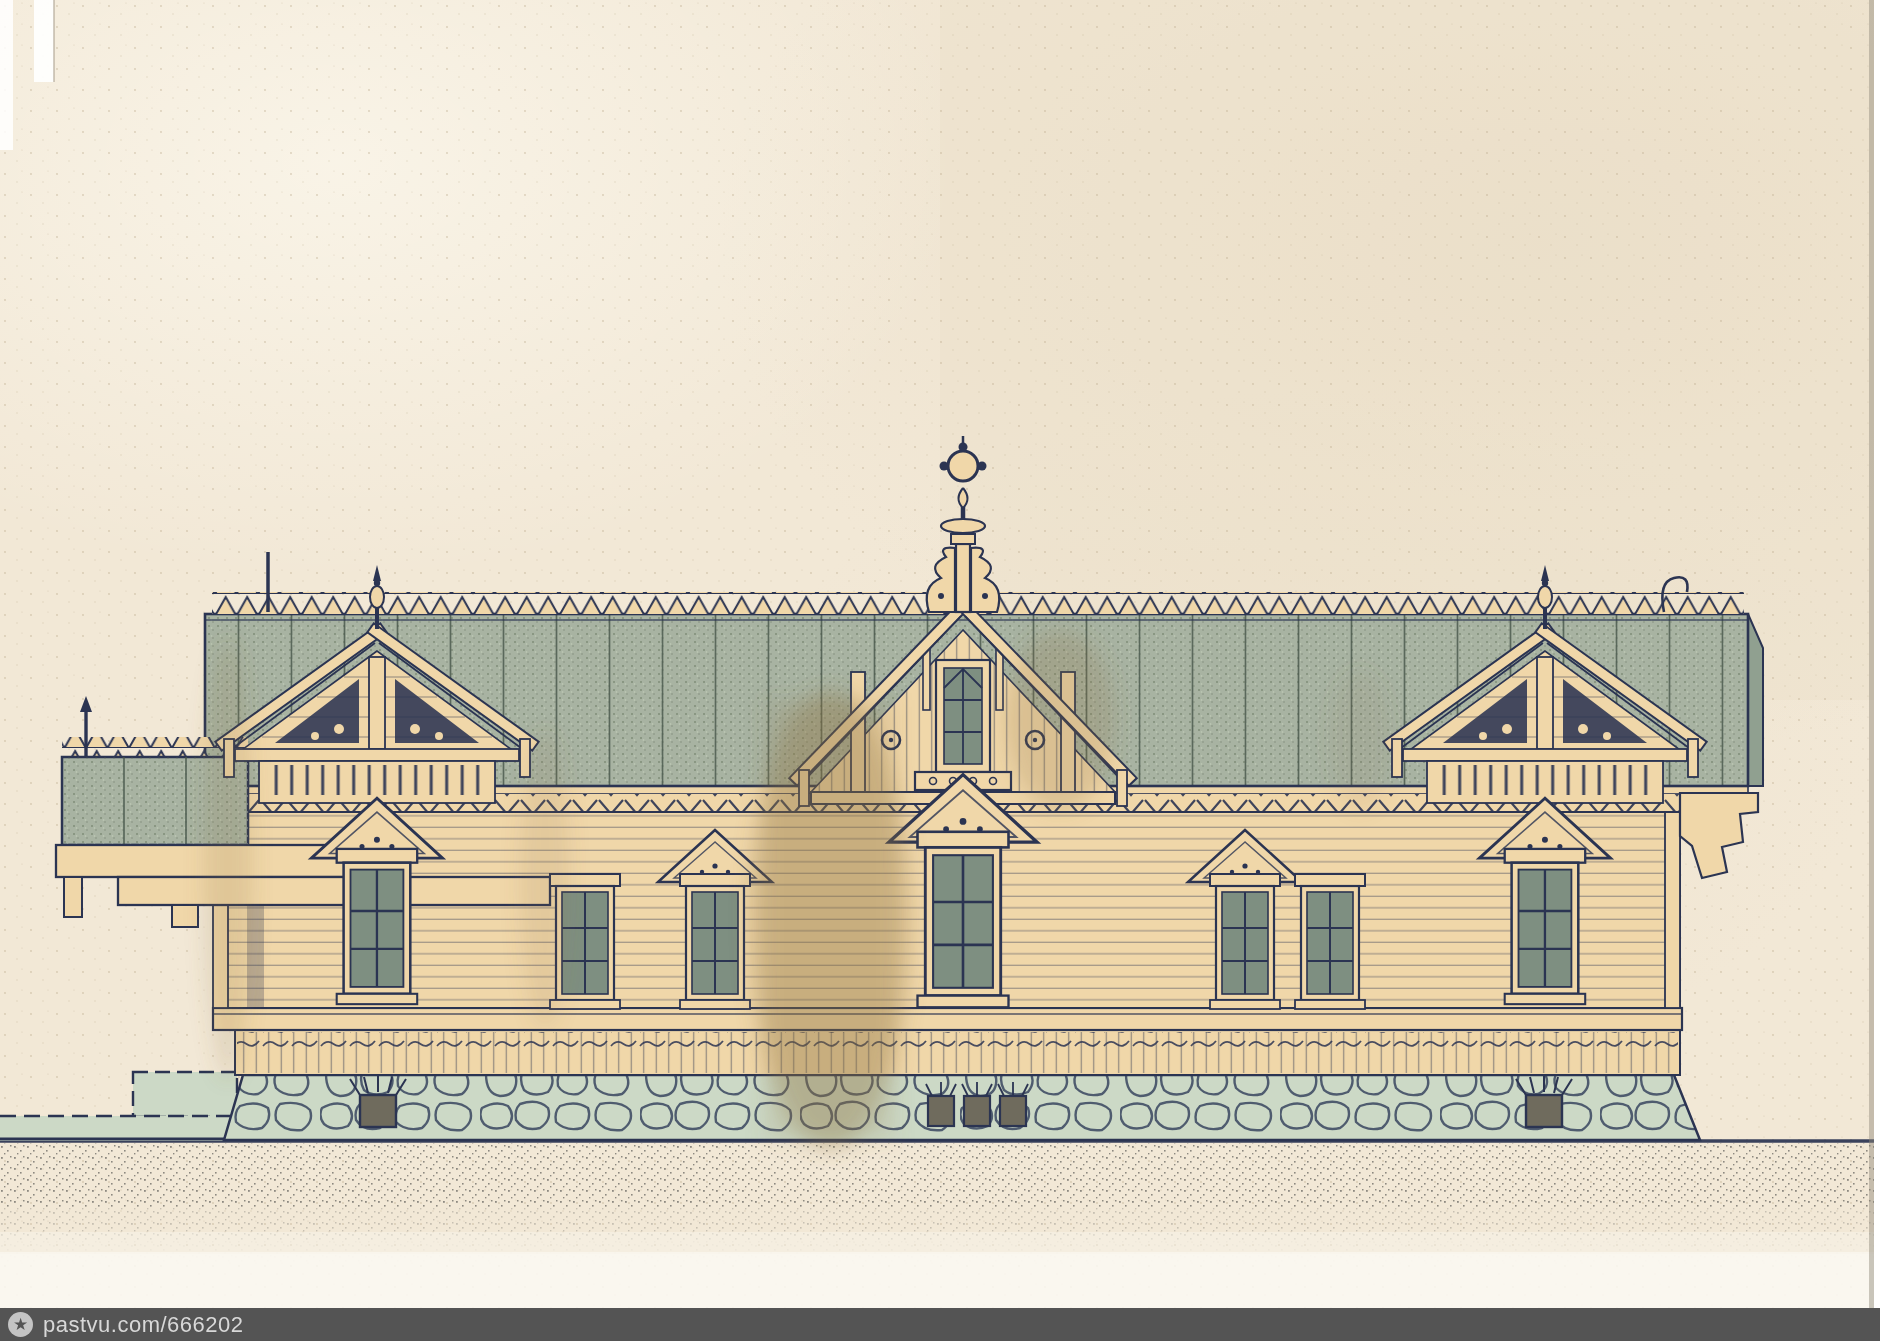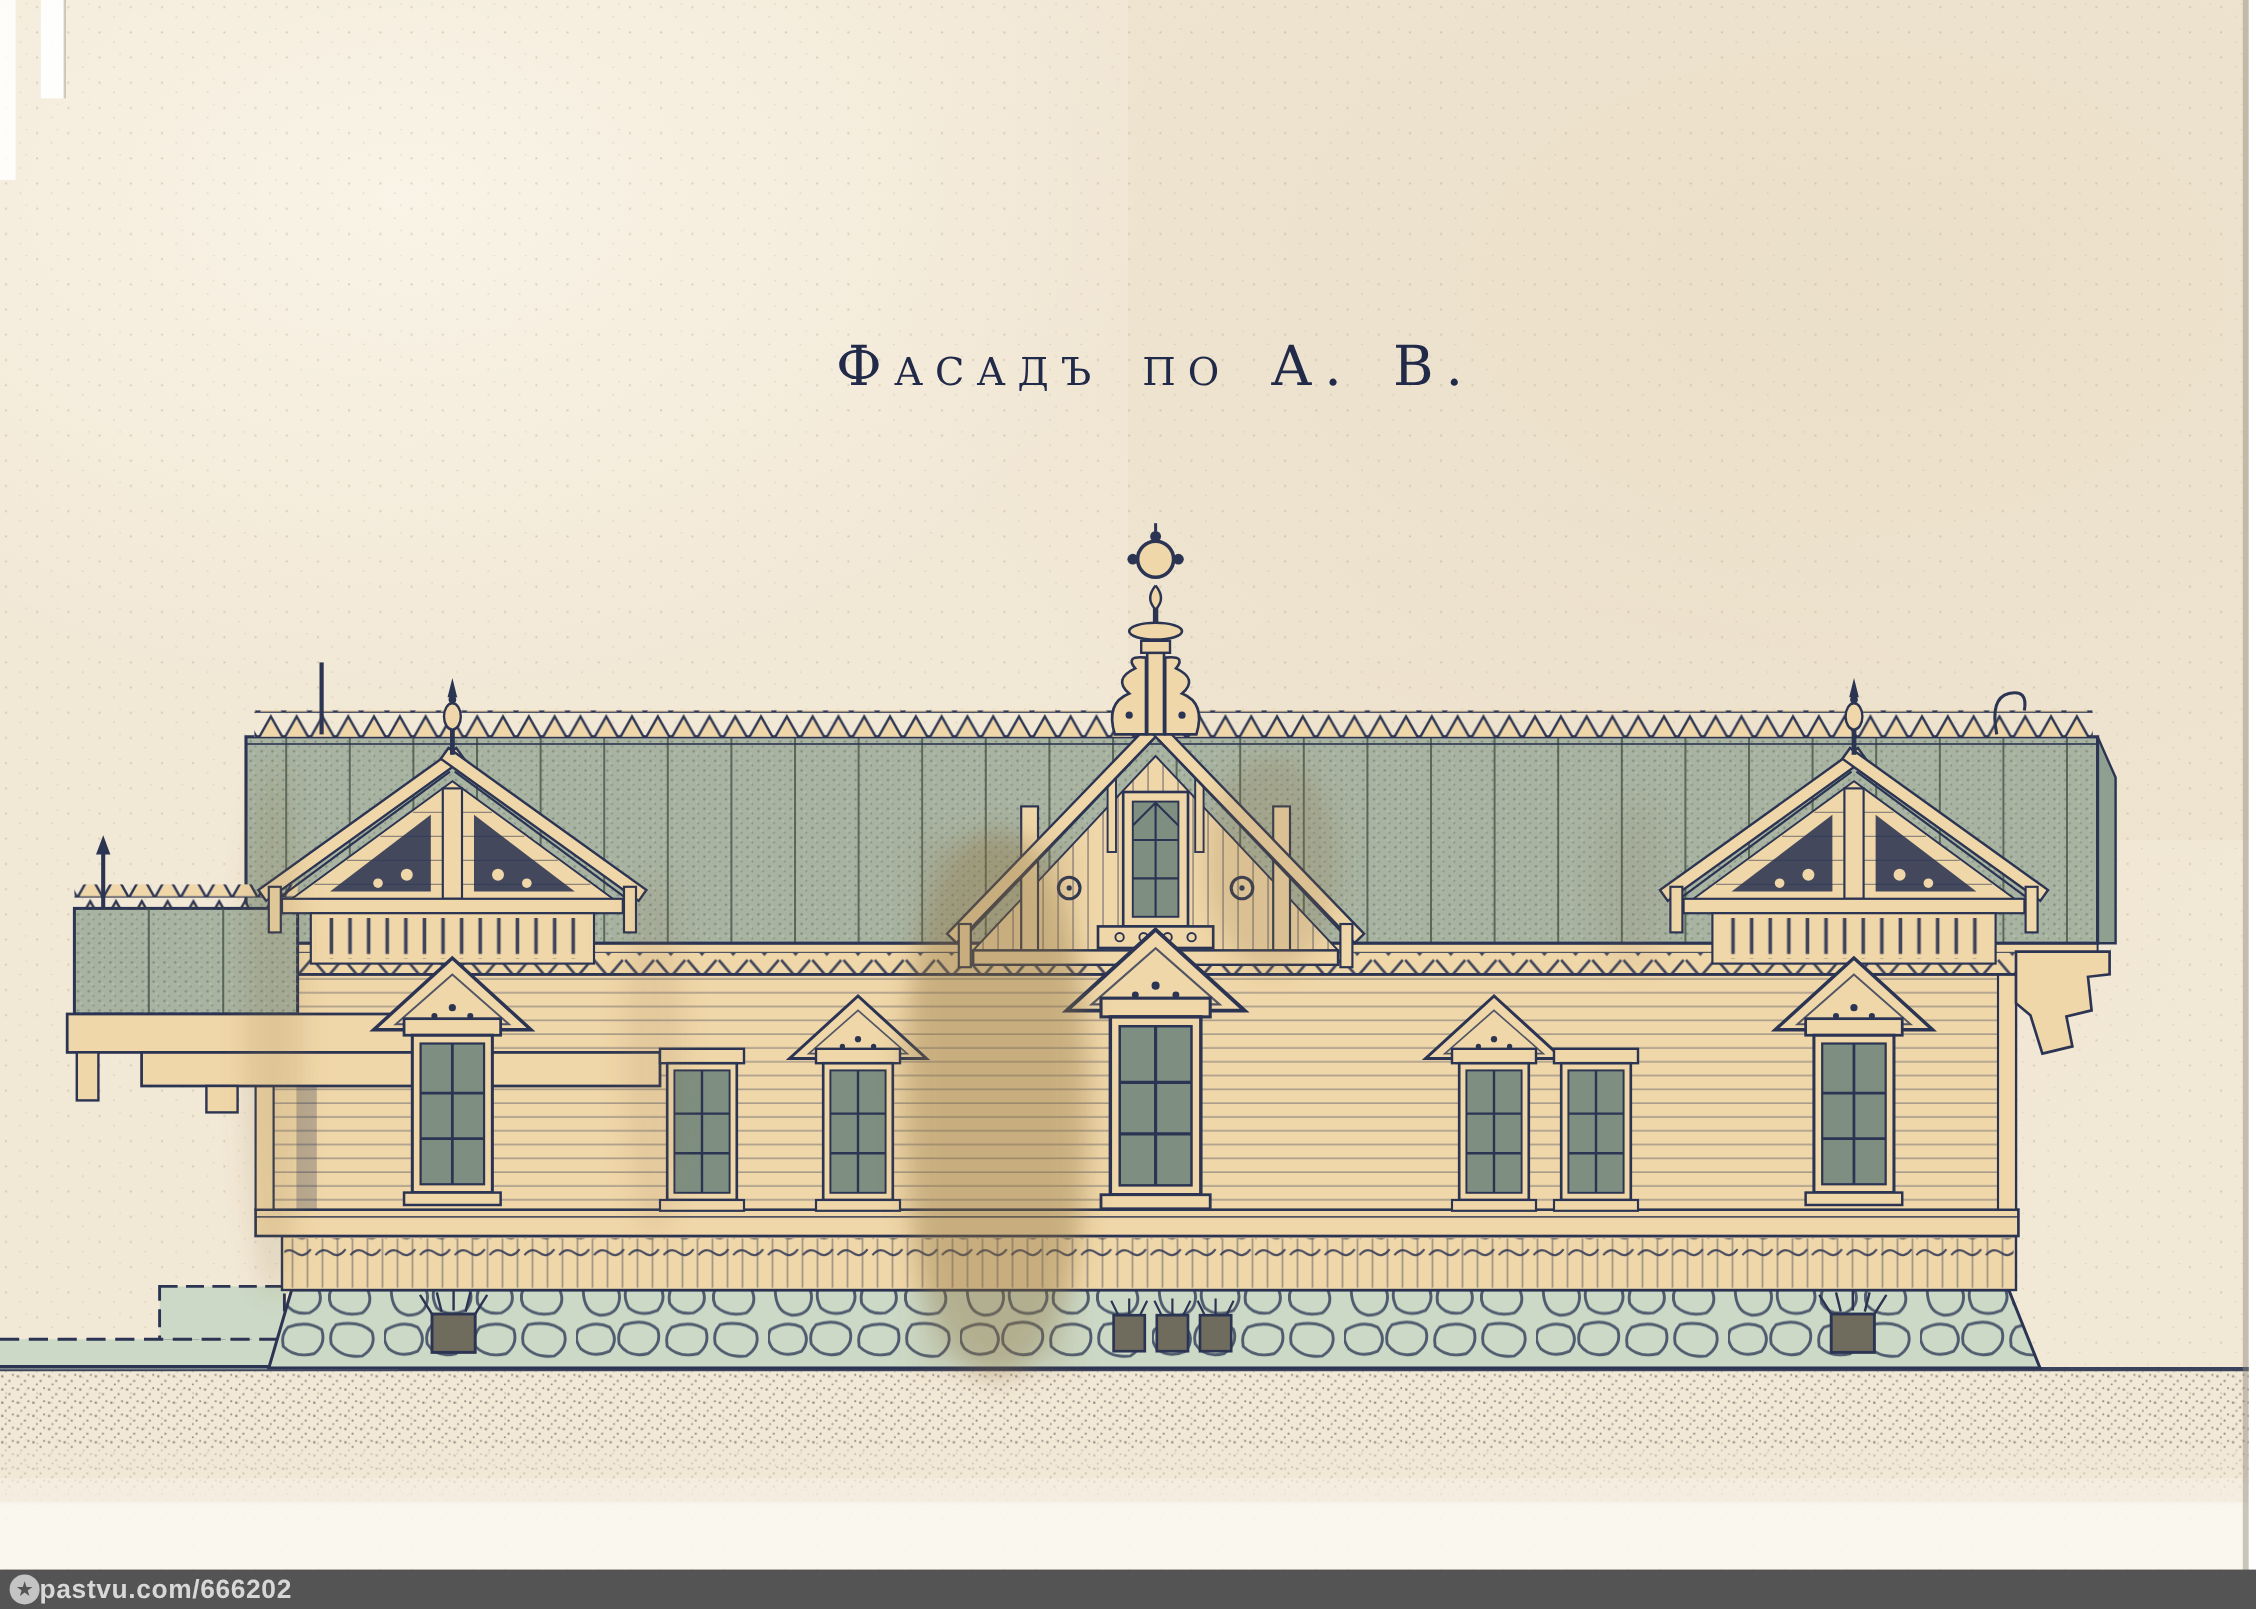--- a/index.html
+++ b/index.html
@@ -23,23 +23,22 @@
     position:absolute;left:0;top:1308px;width:1880px;height:33px;
     background:var(--c-watermark-bar,#545454);
     display:flex;align-items:center;
   }
   .wm-logo{
     width:25px;height:25px;border-radius:50%;margin-left:8px;
     background:var(--c-watermark-logo,#c4c4c4);color:var(--c-watermark-bar,#545454);
     font-size:17px;line-height:25px;text-align:center;display:inline-block;
   }
   .wm-text{
-    font-size:22px;letter-spacing:.5px;
+    margin-left:10px;font-size:22px;letter-spacing:.5px;
     color:var(--c-watermark-text,#d8d8d8);
-    font-weight:bold;
   }
   
   .sInk{stroke:var(--c-ink,#2b3452);}
   .fInk{fill:var(--c-ink,#2b3452);}
   .fWall{fill:var(--c-wall,#f0d7a9);}
   .sWall{stroke:var(--c-wall,#f0d7a9);}
   .fRoof{fill:var(--c-roof,#a8b3a2);}
   .fRoofSh{fill:var(--c-roof-shade,#8fa08f);}
   .fGlass{fill:var(--c-glass,#7e8f81);}
   .fStone{fill:var(--c-stone,#ccd9c6);}
@@ -335,20 +334,19 @@
     <rect x="0" y="1252" width="1880" height="56" fill="#fbf9f3" opacity="0.85"></rect>
     <rect x="0" y="1232" width="1880" height="22" fill="#f8f4ea" opacity="0.5"></rect>
     <rect x="0" y="0" width="13" height="150" fill="#ffffff" opacity="0.85"></rect>
     <rect x="34" y="0" width="20" height="82" fill="#ffffff" opacity="0.9"></rect>
     <line x1="54" y1="0" x2="54" y2="82" stroke="#b5ab9b" stroke-width="2" opacity="0.6"></line>
     <rect x="1869" y="0" width="5" height="1341" fill="#8e877b" opacity="0.45"></rect>
     <rect x="1874" y="0" width="6" height="1341" fill="#ffffff"></rect>
   </g>
 </svg>
 
-<div class="title">Фасадъ по А. В.</div>
 
 <div class="wm">
   <span class="wm-logo">★</span>
   <span class="wm-text">pastvu.com/666202</span>
 </div>
 
 </div>
 
 </body></html>

